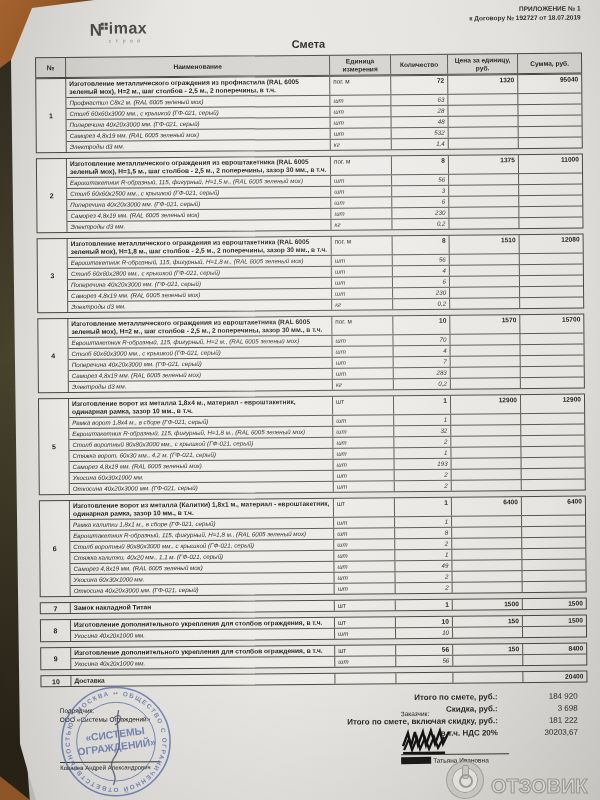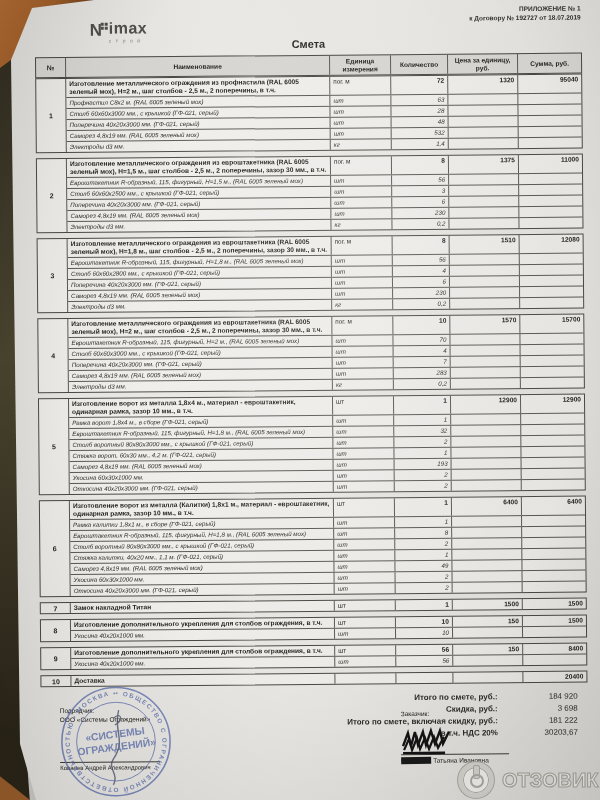--- a/index.html
+++ b/index.html
@@ -65,21 +65,21 @@
   .sig-left{position:absolute;left:57px;top:704px;font-size:6.5px;line-height:9px;z-index:3;}
   .sig-left .line{width:100px;border-bottom:1px solid #3a3935;height:38px;}
   .sig-left .sig-name{font-size:6px;margin-top:1px;}
   .stamp{position:absolute;left:54px;top:681px;width:118px;height:118px;opacity:.78;z-index:5;}
   .sig-right{position:absolute;left:398px;top:710px;font-size:6.5px;line-height:9px;z-index:3;}
   .sig-right .line{width:108px;border-bottom:1px solid #3a3935;height:36px;position:relative;}
   .scribble{position:absolute;left:0;bottom:-2px;width:52px;height:30px;}
   .sig-right .sig-name{font-size:6.5px;margin-top:1px;display:flex;align-items:center;}
   .redact{display:inline-block;width:30px;height:7px;background:#1a1a1a;margin-right:2px;}
   
-  .watermark{position:absolute;right:2px;bottom:2px;display:flex;align-items:center;z-index:50;opacity:.92;}
+  .watermark{position:absolute;right:13px;bottom:2px;display:flex;align-items:flex-end;z-index:50;opacity:.92;}
   .wm-logo{width:26px;height:26px;border-radius:50%;border:5px solid #c6c4bf;
       background:#e3e1dd;position:relative;margin-right:3px;box-shadow:0 0 0 1px #9b9992, inset 0 0 0 1px #9b9992;}
   .wm-logo .stem{position:absolute;left:10px;top:-2px;width:5px;height:12px;background:#c6c4bf;
       border:1px solid #9b9992;border-radius:2px;}
   .wm-logo .dot{position:absolute;left:7px;top:7px;width:10px;height:10px;border-radius:50%;
       border:2px solid #9b9992;}
   .wm-text{font-size:21px;font-weight:bold;letter-spacing:0;color:#dbd9d5;
       -webkit-text-stroke:1.2px #96948d;transform:scaleX(.95);transform-origin:right;}
 </style>
 </head>

